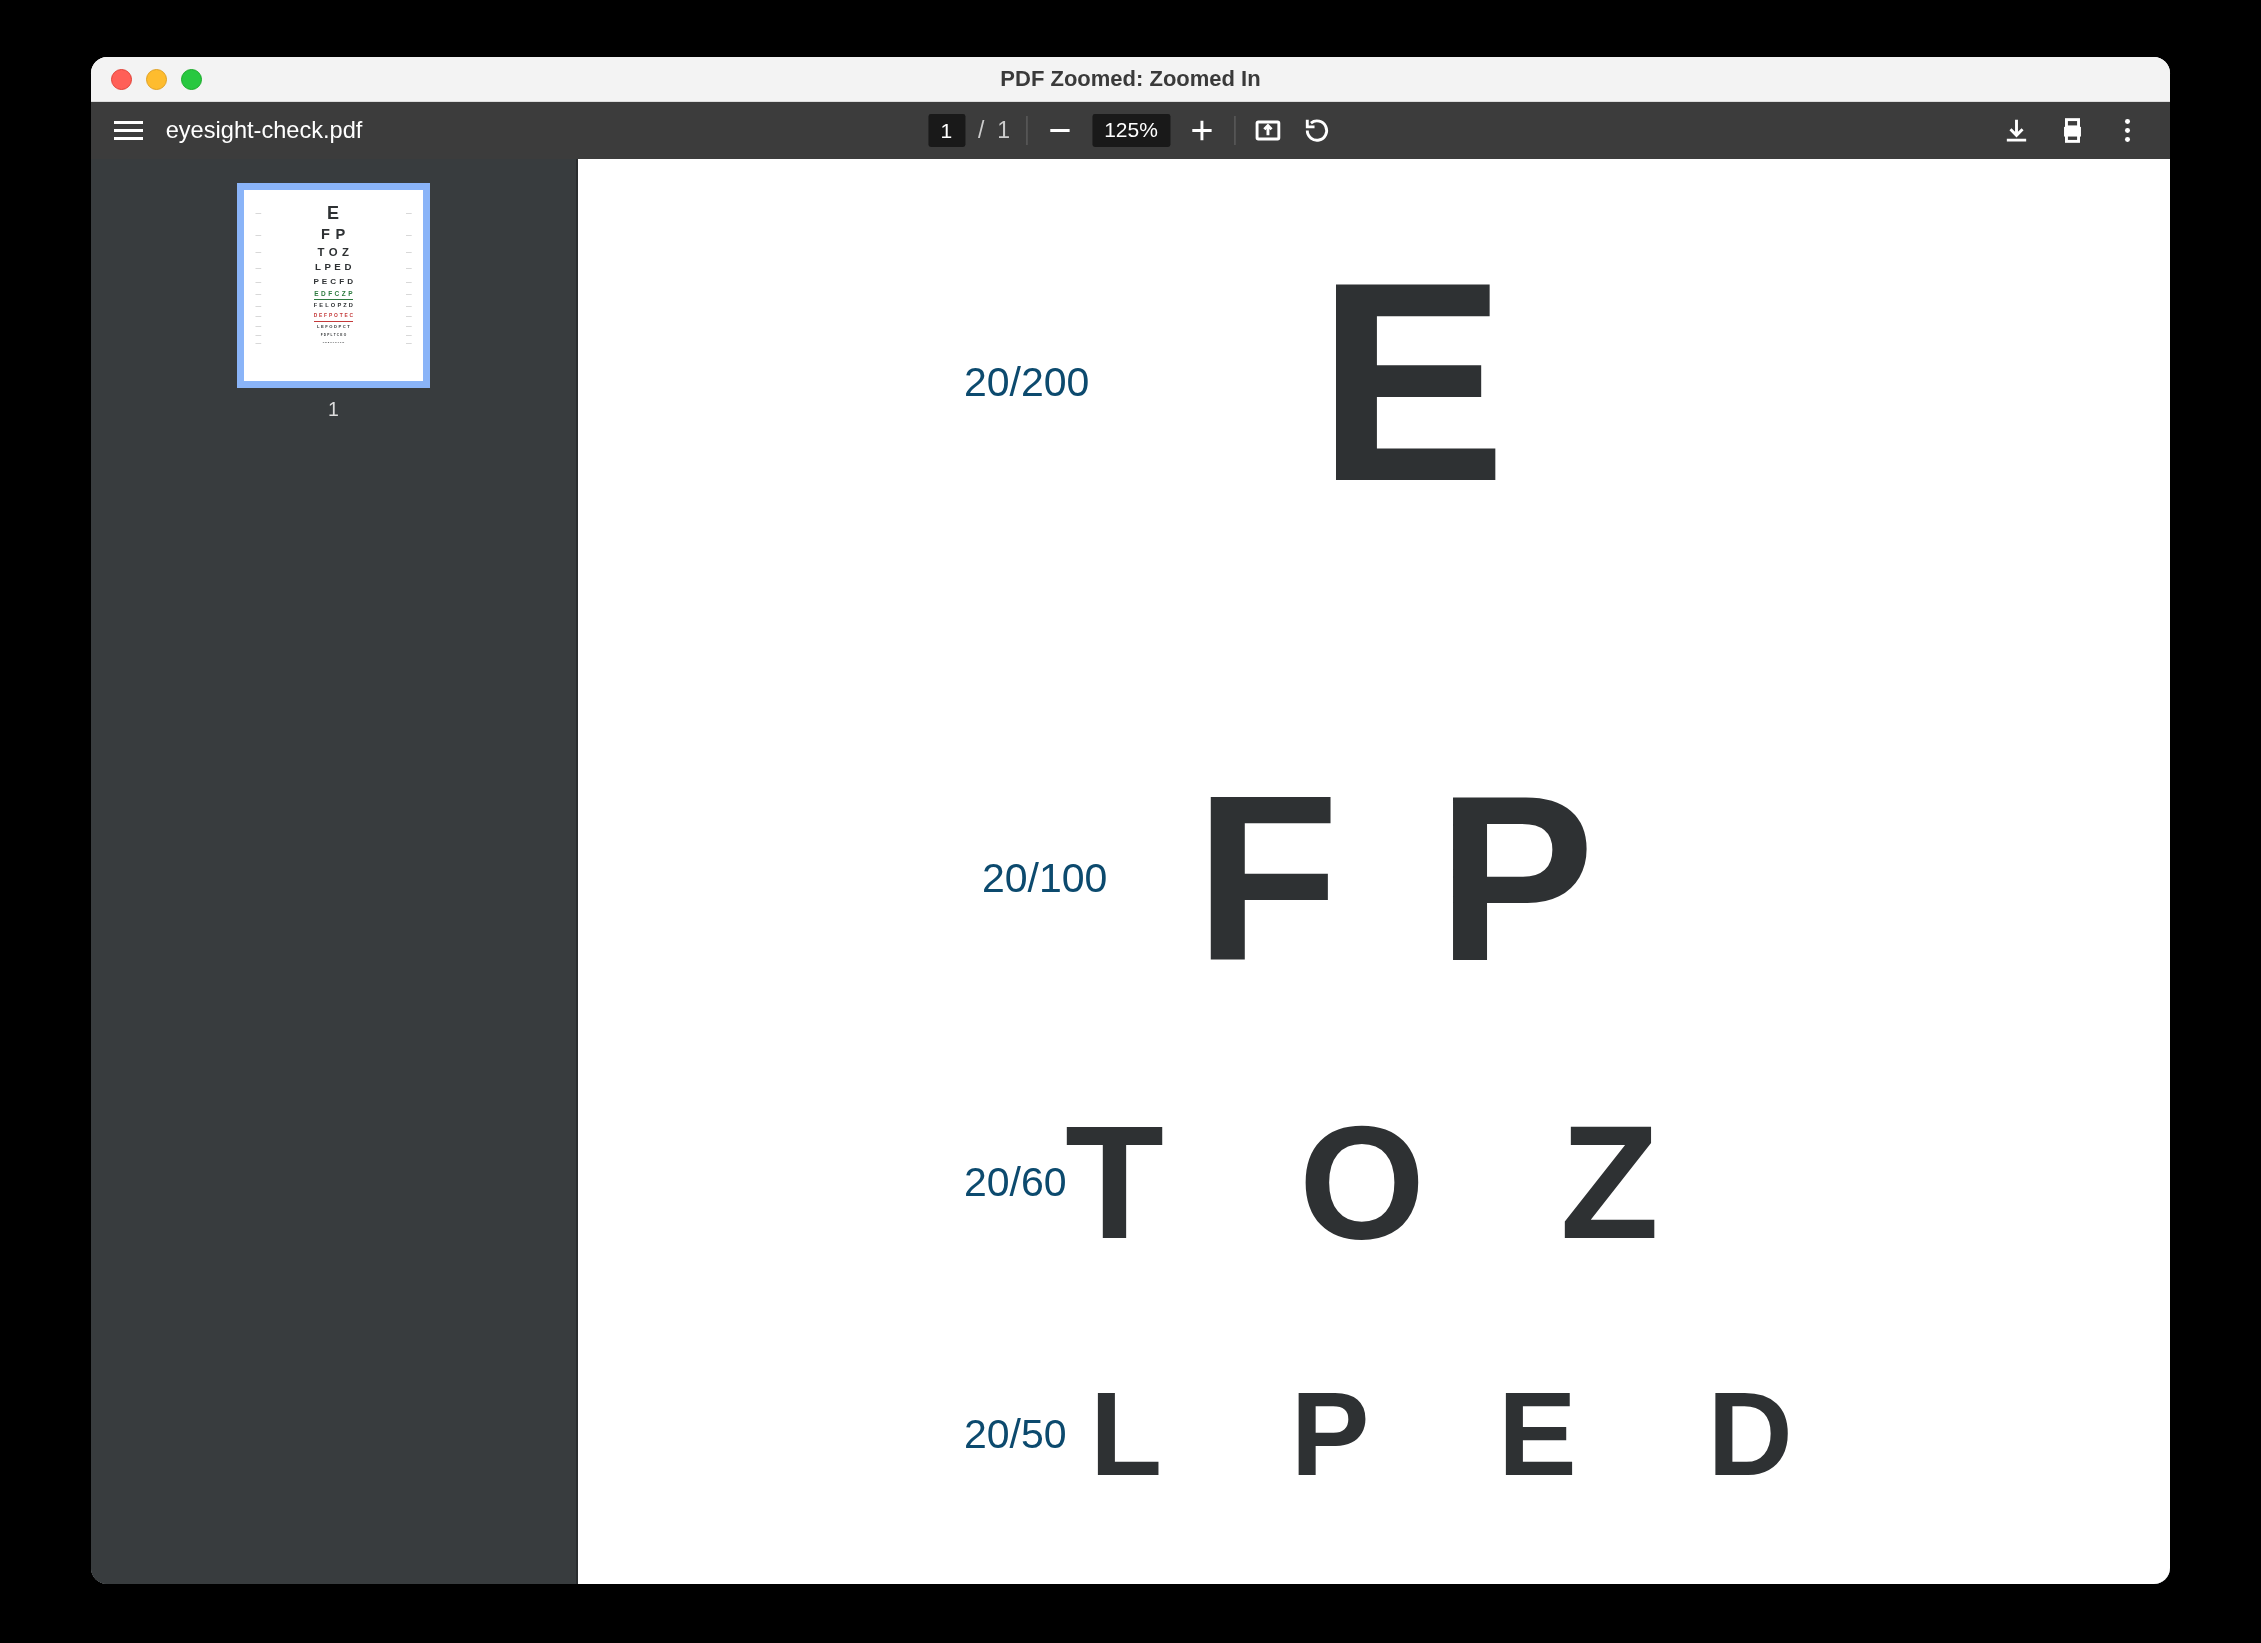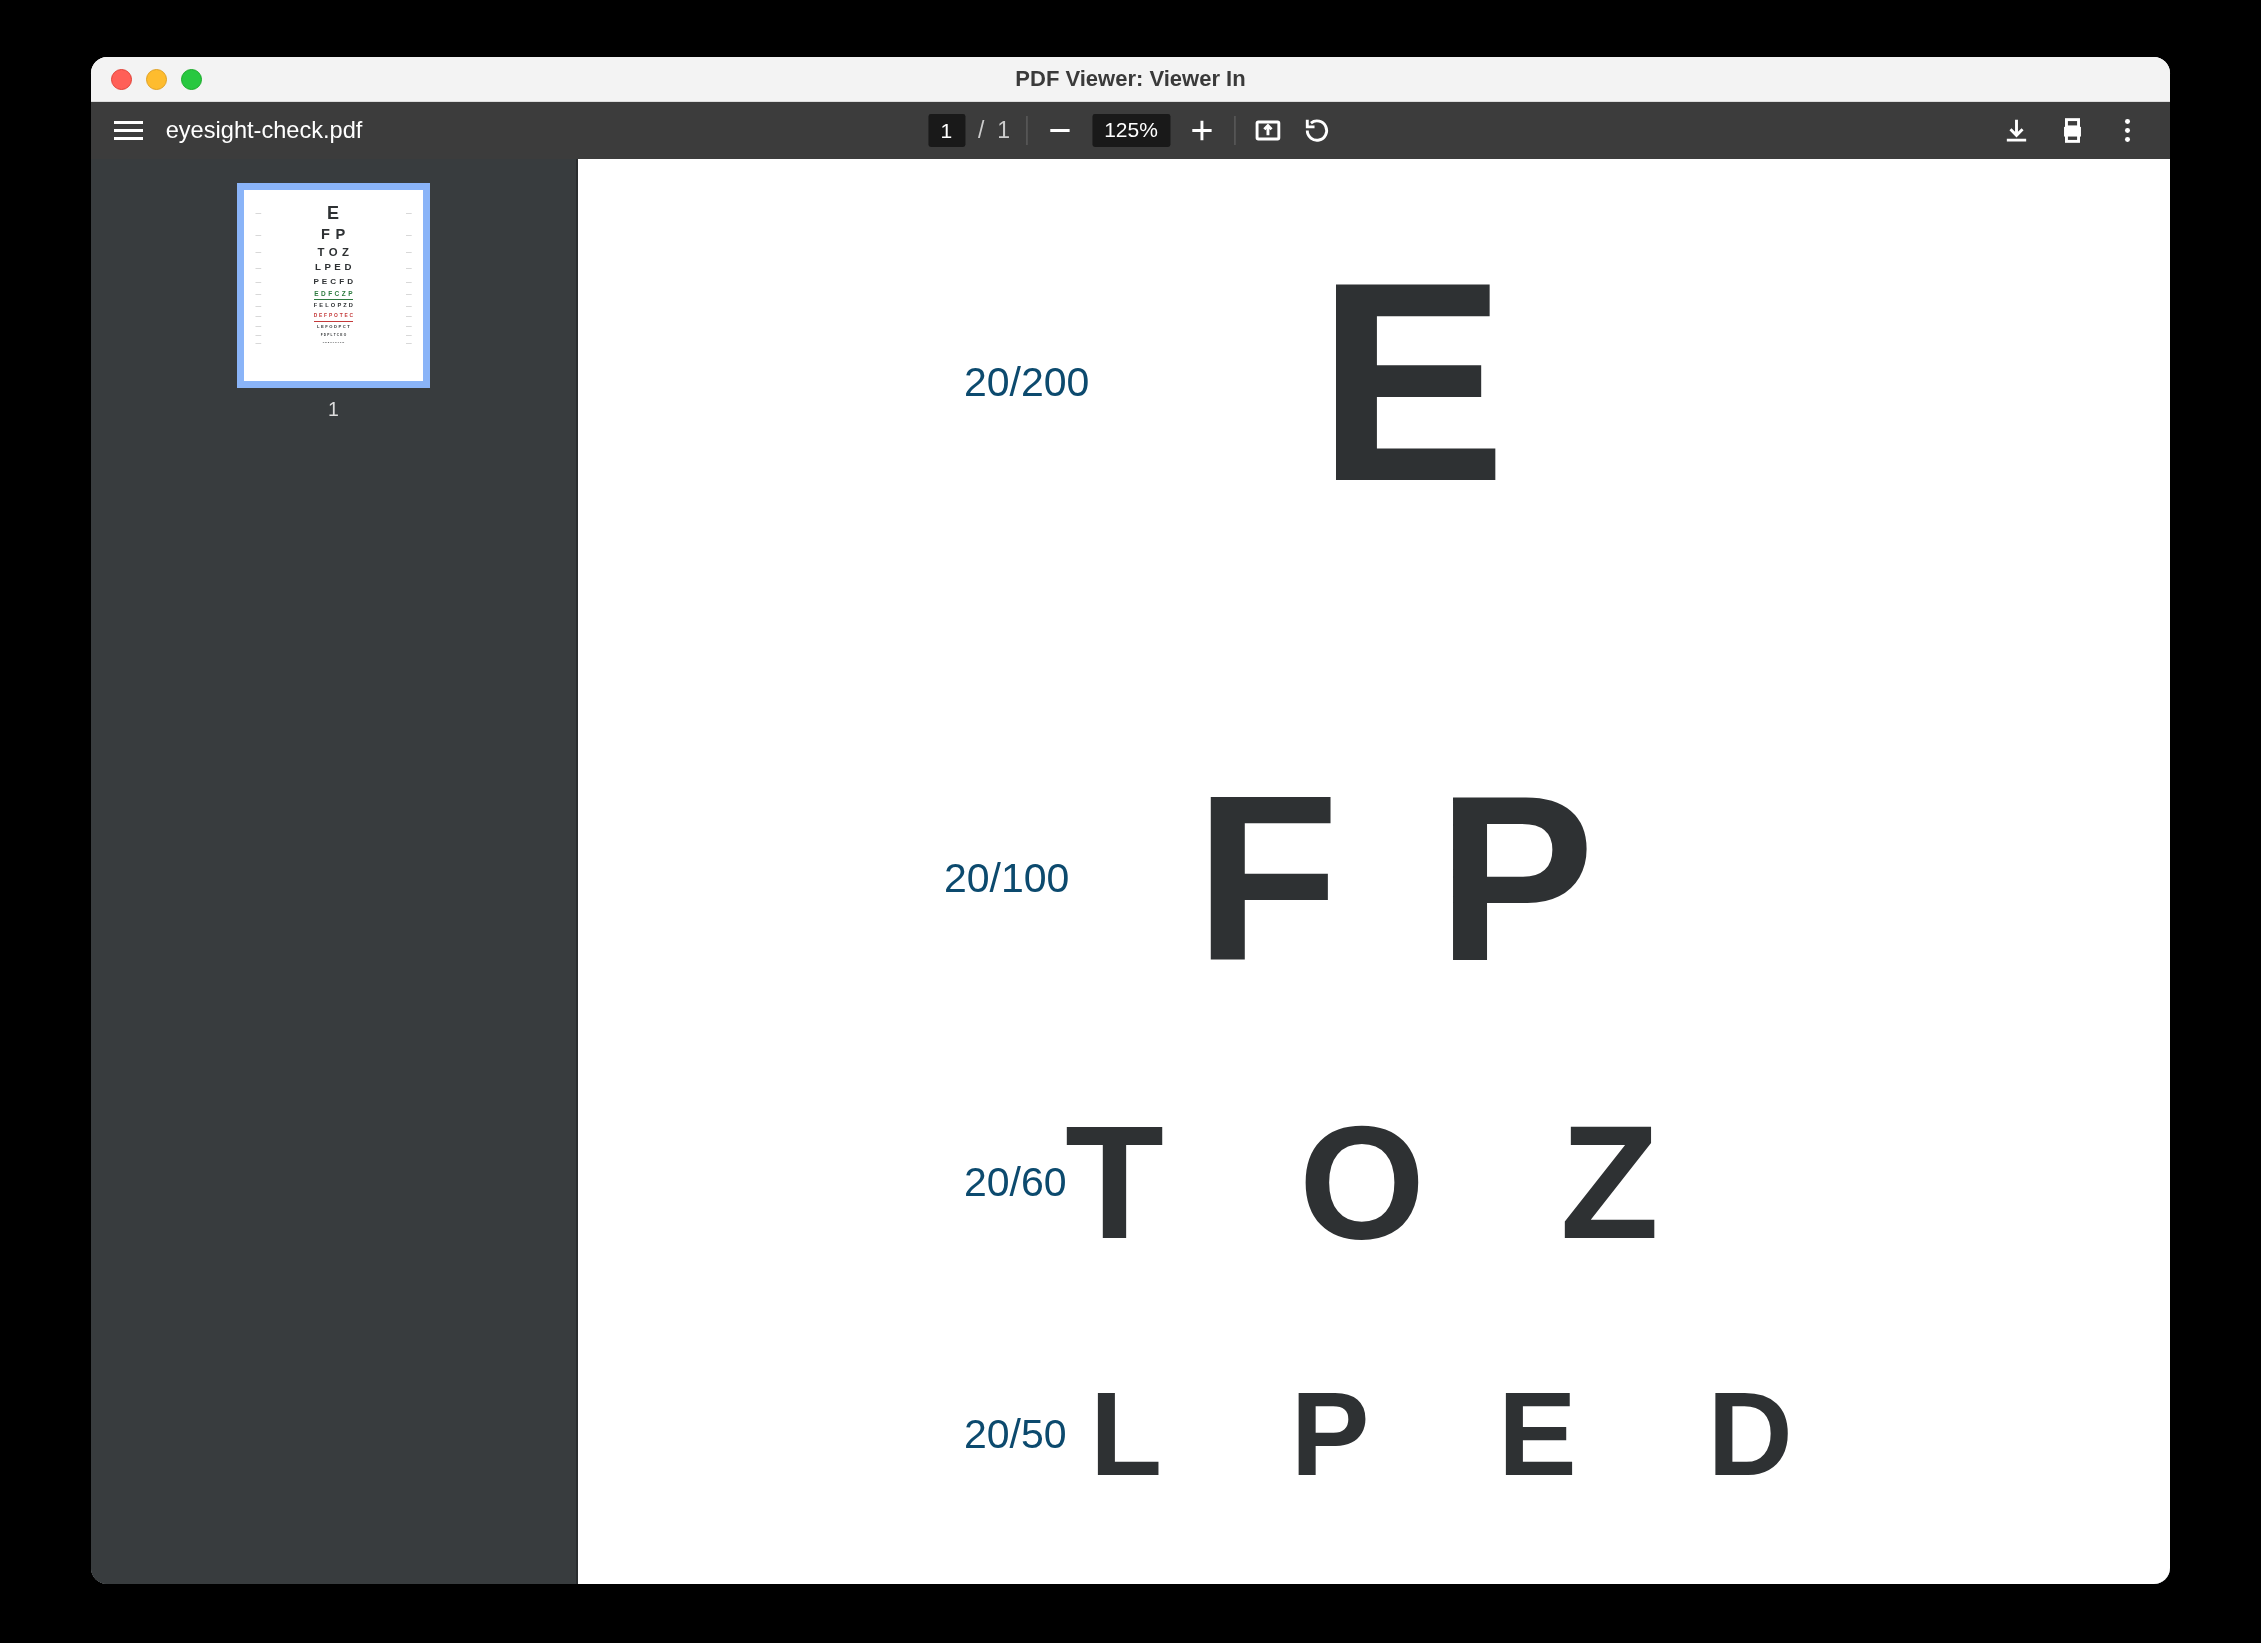--- a/index.html
+++ b/index.html
@@ -235,21 +235,21 @@
 </head>
 <body>
 
 <div class="window">
   <div class="titlebar">
     <div class="traffic-lights">
       <div class="traffic-light red"></div>
       <div class="traffic-light yellow"></div>
       <div class="traffic-light green"></div>
     </div>
-    <div class="title">PDF Viewer: Viewer In</div>
+    <div class="title">PDF Zoomed: Zoomed In</div>
   </div>
 
   <div class="toolbar">
     <div class="toolbar-left">
       <div class="hamburger">
         <span></span>
           <span></span>
           <span></span>
       </div>
       <div class="filename">eyesight-check.pdf</div>
@@ -379,21 +379,21 @@
       </div>
     </div>
 
     <div class="page-area">
       <div class="page" id="page-content">
           <div class="eye-row" style="top: 81px; height: 284px;">
             <div class="acuity" style="left: 386px;">20/200</div>
             <div class="letters" style="left: 739px; font-size: 284px; letter-spacing: 0px; line-height: 284px;">E</div>
           </div>
           <div class="eye-row" style="top: 601px; height: 236px;">
-            <div class="acuity" style="left: 366px;">20/100</div>
+            <div class="acuity" style="left: 404px;">20/100</div>
             <div class="letters" style="left: 617px; font-size: 236px; letter-spacing: 16.2px; line-height: 236px;">F P</div>
           </div>
           <div class="eye-row" style="top: 942px; height: 162px;">
             <div class="acuity" style="left: 386px;">20/60</div>
             <div class="letters" style="left: 487px; font-size: 162px; letter-spacing: 45px; line-height: 162px;">T O Z</div>
           </div>
           <div class="eye-row" style="top: 1216px; height: 118px;">
             <div class="acuity" style="left: 386px;">20/50</div>
             <div class="letters" style="left: 512px; font-size: 118px; letter-spacing: 49px; line-height: 118px;">L P E D</div>
           </div>

